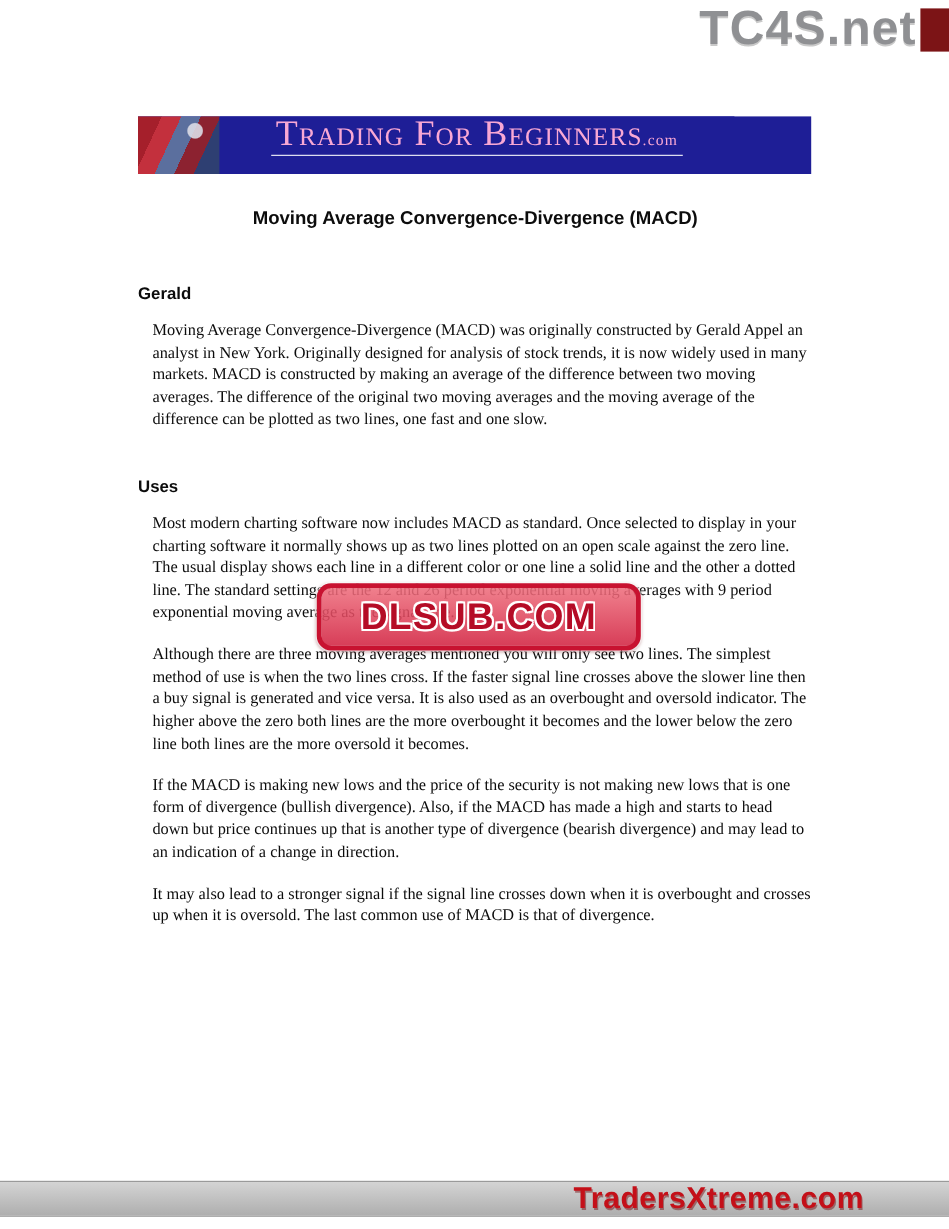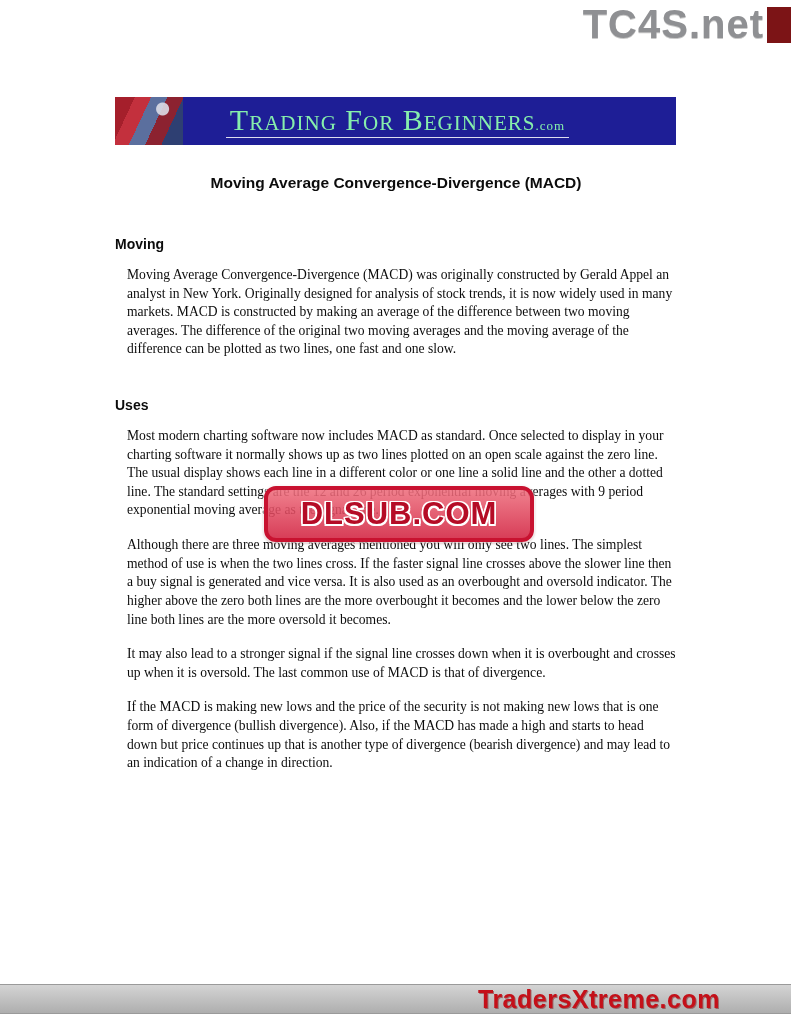--- a/index.html
+++ b/index.html
@@ -56,24 +56,24 @@
   }
   .banner-img.right {
     width: 64px;
     background:
       radial-gradient(circle at 35% 60%, rgba(230,225,215,0.85) 0 6px, transparent 7px),
       linear-gradient(245deg, #a51f2b 0 20%, #32427a 20% 42%, #c3303d 42% 62%, #casino 0 0, #5b6f9e 62% 80%, #7d1b26 80% 100%);
   }
   .banner-text {
     flex: 1;
     display: flex;
-    align-items: center;
+    align-items: flex-start;
     justify-content: center;
     background: #1e1e96;
-    color: #86efac;
+    color: #f9a8d4;
   }
   .banner-text-inner {
     border-bottom: 1px solid rgba(255,255,255,0.85);
     padding: 0 4px 2px 4px;
     white-space: nowrap;
   }
   .bt-main {
     font-family: "Liberation Serif", serif;
     font-variant: small-caps;
     font-size: 30px;
@@ -181,28 +181,28 @@
     <div class="banner-img left"></div>
     <div class="banner-text">
       <span class="banner-text-inner"><span class="bt-main">Trading For Beginners</span><span class="bt-suffix">.com</span></span>
     </div>
     <div class="banner-img right"></div>
   </div>
 
   <div class="content">
     <h1 class="article-title">Moving Average Convergence-Divergence (MACD)</h1>
 
-    <h2 class="section-heading">Moving</h2>
+    <h2 class="section-heading">Gerald</h2>
     <p>Moving Average Convergence-Divergence (MACD) was originally constructed by Gerald Appel an analyst in New York. Originally designed for analysis of stock trends, it is now widely used in many markets. MACD is constructed by making an average of the difference between two moving averages. The difference of the original two moving averages and the moving average of the difference can be plotted as two lines, one fast and one slow.</p>
 
     <h2 class="section-heading uses">Uses</h2>
     <p>Most modern charting software now includes MACD as standard. Once selected to display in your charting software it normally shows up as two lines plotted on an open scale against the zero line. The usual display shows each line in a different color or one line a solid line and the other a dotted line. The standard settings are the 12 and 26 period exponential moving averages with 9 period exponential moving average as the signal line.</p>
     <p>Although there are three moving averages mentioned you will only see two lines. The simplest method of use is when the two lines cross. If the faster signal line crosses above the slower line then a buy signal is generated and vice versa. It is also used as an overbought and oversold indicator. The higher above the zero both lines are the more overbought it becomes and the lower below the zero line both lines are the more oversold it becomes.</p>
+    <p>If the MACD is making new lows and the price of the security is not making new lows that is one form of divergence (bullish divergence). Also, if the MACD has made a high and starts to head down but price continues up that is another type of divergence (bearish divergence) and may lead to an indication of a change in direction.</p>
     <p>It may also lead to a stronger signal if the signal line crosses down when it is overbought and crosses up when it is oversold. The last common use of MACD is that of divergence.</p>
-    <p>If the MACD is making new lows and the price of the security is not making new lows that is one form of divergence (bullish divergence). Also, if the MACD has made a high and starts to head down but price continues up that is another type of divergence (bearish divergence) and may lead to an indication of a change in direction.</p>
   </div>
 
   <div class="stamp">
     <span>DLSUB.COM</span>
   </div>
 
   <div class="footer-bar">
     <span class="footer-text">TradersXtreme.com</span>
   </div>
 

